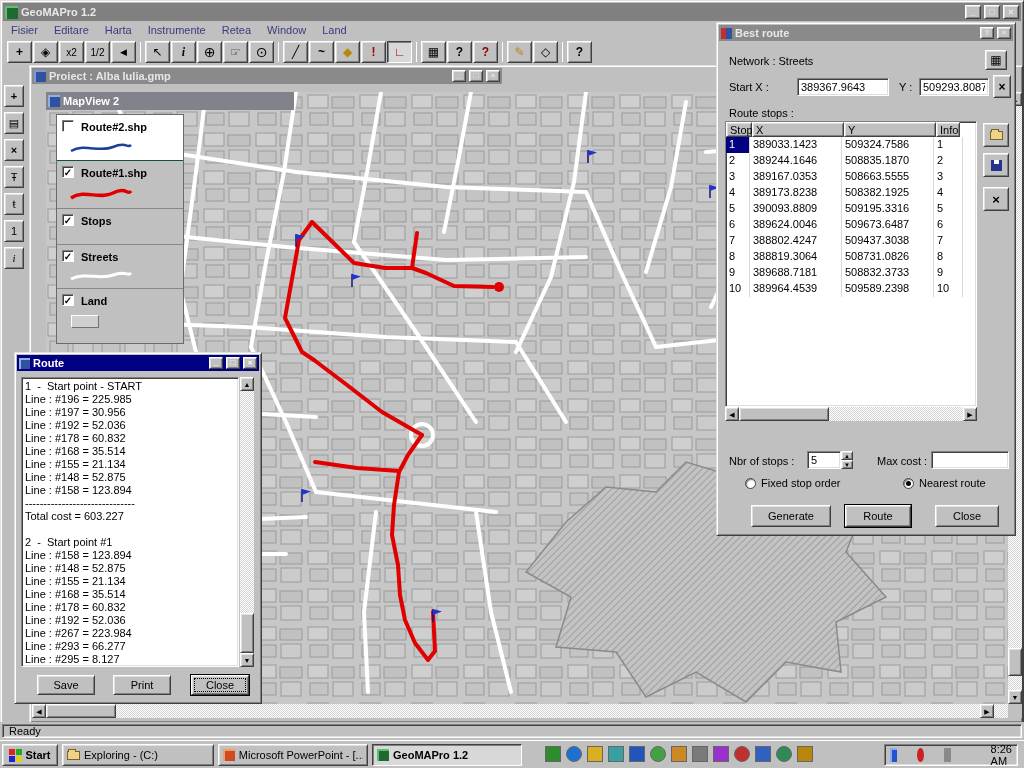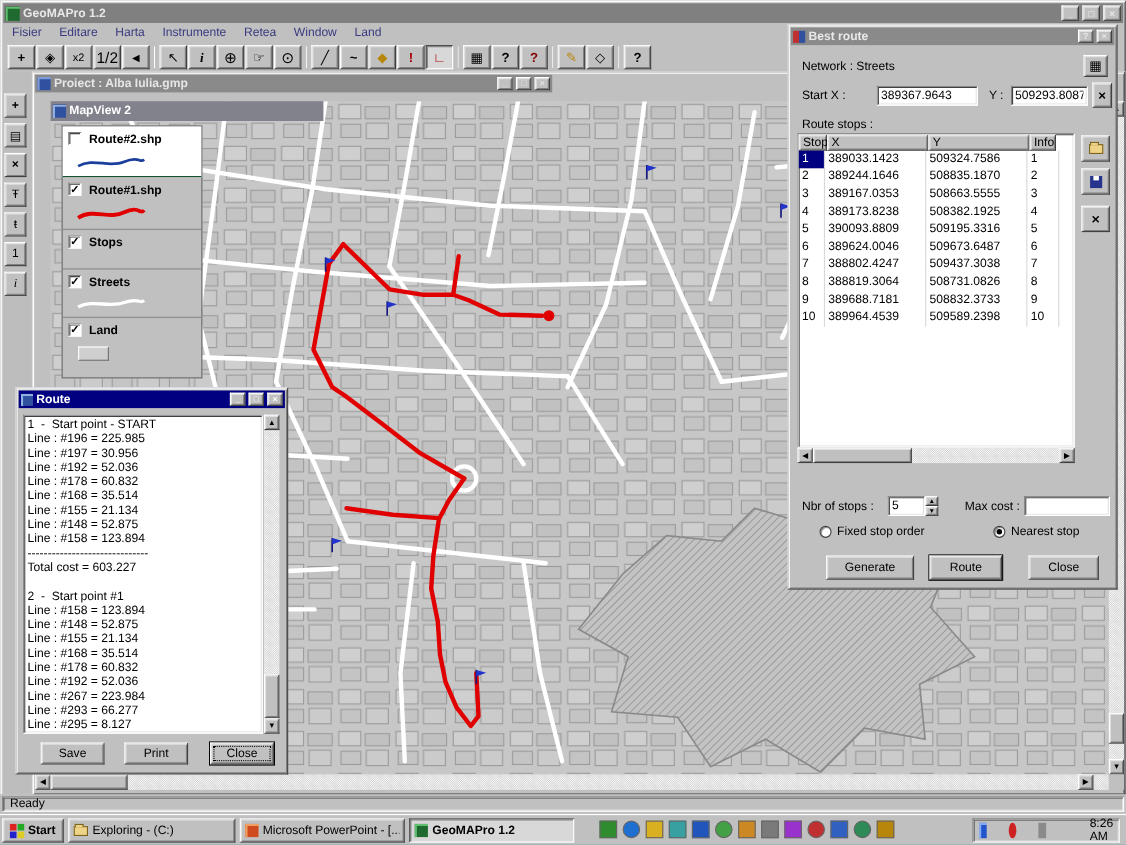--- a/index.html
+++ b/index.html
@@ -64,21 +64,21 @@
       <span class="menu-item">Instrumente</span>
       <span class="menu-item">Retea</span>
       <span class="menu-item">Window</span>
       <span class="menu-item">Land</span>
     </div>
 
     <div class="abs flex" style="left:2px;top:38px;width:1018px;height:26px;background:#c0c0c0;gap:1px;padding:0 4px">
       <div class="btn out tbtn" style="font-weight:bold">+</div>
       <div class="btn out tbtn">◈</div>
       <div class="btn out tbtn" style="font-size:10px">x2</div>
-      <div class="btn out tbtn" style="font-size:14px">1/2</div>
+      <div class="btn out tbtn" style="font-size:10px">1/2</div>
       <div class="btn out tbtn" style="font-size:9px">◀</div>
       <div class="tsep"></div>
       <div class="btn out tbtn">↖</div>
       <div class="btn out tbtn" style="font-family:'Liberation Serif',serif;font-weight:bold;font-style:italic">i</div>
       <div class="btn out tbtn" style="font-size:14px">⊕</div>
       <div class="btn out tbtn">☞</div>
       <div class="btn out tbtn" style="font-size:14px">⊙</div>
       <div class="tsep"></div>
       <div class="btn out tbtn">╱</div>
       <div class="btn out tbtn" style="font-weight:bold">~</div>
@@ -401,21 +401,21 @@
     </div>
     <span class="abs" style="left:160px;top:432px">Max cost :</span>
     <input class="abs field" style="left: 214px; top: 428px; width: 78px; height: 18px;" value="">
 
     <div class="abs flex" style="left:28px;top:454px;gap:5px">
       <span class="radio"></span>
       <span>Fixed stop order</span>
     </div>
     <div class="abs flex" style="left:186px;top:454px;gap:5px">
       <span class="radio on"></span>
-      <span>Nearest stop</span>
+      <span>Nearest route</span>
     </div>
 
     <div class="btn out abs" style="left:34px;top:482px;width:80px;height:22px">Generate</div>
     <div class="btn out abs default" style="left:128px;top:482px;width:66px;height:22px">Route</div>
     <div class="btn out abs" style="left:218px;top:482px;width:64px;height:22px">Close</div>
   </div>
 
   <div class="abs" style="left:0;top:722px;width:1024px;height:18px;background:#c0c0c0">
     <div class="abs in flex" style="left:2px;top:2px;width:1020px;height:14px;background:#c0c0c0;padding:0 6px">
       <span>Ready</span>

